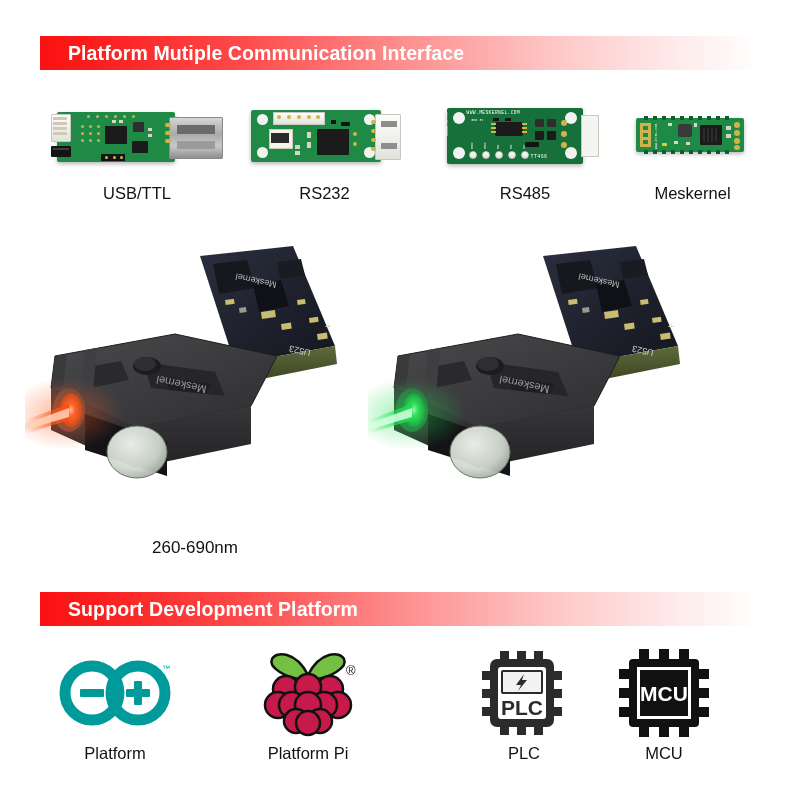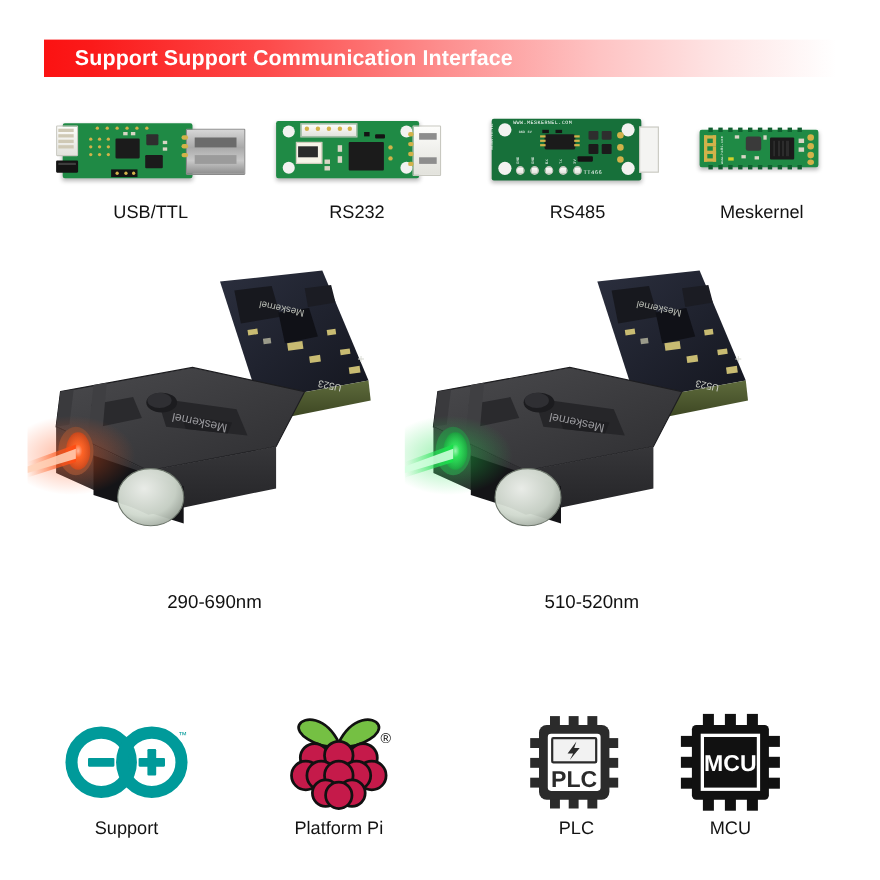--- a/index.html
+++ b/index.html
@@ -53,21 +53,21 @@
              align-items:center;}
   .plat-icon{height:98px;display:flex;align-items:center;justify-content:center;}
   .plat-label{font-size:16.5px;color:#121212;margin-top:2px;white-space:nowrap;}
 </style>
 </head>
 <body>
 
 <div class="page">
 
   <div class="banner" id="banner-comm">
-    <div class="banner-title">Support Support Communication Interface</div>
+    <div class="banner-title">Platform Mutiple Communication Interface</div>
   </div>
 
   <div class="comm-row">
 
     <div class="comm-item" style="left:42px;width:190px;">
       <div class="comm-img">
         <div style="position:relative;width:176px;height:72px;">
 
           <div class="pcb" style="position:absolute;left:8px;top:14px;width:118px;height:50px;"></div>
 
@@ -371,21 +371,21 @@
 
           <text x="182" y="148" fill="#9a9a9e" font-family="Liberation Sans, sans-serif" font-size="11" transform="rotate(-168 182 148)">Meskernel</text>
         </g>
 
         <g>
           <ellipse cx="40" cy="176" rx="58" ry="36" fill="url(#glowR)" opacity="0.55"></ellipse>
           <polygon points="44,166 0,182 0,196 44,182" fill="url(#beamR)"></polygon>
           <polygon points="44,170 0,186 0,192 44,179" fill="#ffd2b8" opacity="0.85"></polygon>
         </g>
       </svg>
-      <div class="mod-label">290-690nm</div>
+      <div class="mod-label">260-690nm</div>
     </div>
 
     <div class="module" style="left:368px;">
       <svg viewBox="0 0 340 300" width="340" height="300">
         <defs>
           <linearGradient id="pcbG2" x1="0" y1="0" x2="1" y2="1">
             <stop offset="0" stop-color="#2b2f3e"></stop>
               <stop offset="1" stop-color="#14161f"></stop>
           </linearGradient>
           <linearGradient id="pcbEdge2" x1="0" y1="0" x2="0" y2="1">
@@ -457,42 +457,44 @@
           <polygon points="60,112 72,110 68,156 56,152" fill="#3f3f42"></polygon>
           <text x="182" y="148" fill="#9a9a9e" font-family="Liberation Sans, sans-serif" font-size="11" transform="rotate(-168 182 148)">Meskernel</text>
         </g>
 
         <g>
           <ellipse cx="40" cy="176" rx="58" ry="36" fill="url(#glowG)" opacity="0.55"></ellipse>
           <polygon points="44,166 0,182 0,196 44,182" fill="url(#beamG)"></polygon>
           <polygon points="44,170 0,186 0,192 44,179" fill="#d6ffe2" opacity="0.85"></polygon>
         </g>
       </svg>
-      <div class="mod-label">510-520nm</div>
     </div>
 
   </div>
 
+  <div class="banner" id="banner-dev">
+    <div class="banner-title">Support Development Platform</div>
+  </div>
 
   <div class="plat-row">
 
     <div class="plat-item" style="left:35px;">
       <div class="plat-icon">
         <svg width="118" height="76" viewBox="0 0 118 76">
           <g fill="none" stroke="#009a9a" stroke-width="11">
             <circle cx="36" cy="38" r="27"></circle>
             <circle cx="82" cy="38" r="27"></circle>
           </g>
           <rect x="24" y="34" width="24" height="8" rx="1" fill="#009a9a"></rect>
           <rect x="70" y="34" width="24" height="8" rx="1" fill="#009a9a"></rect>
           <rect x="78" y="26" width="8" height="24" rx="1" fill="#009a9a"></rect>
           <text x="106" y="16" fill="#009a9a" font-family="Liberation Sans, sans-serif" font-size="8">™</text>
         </svg>
       </div>
-      <div class="plat-label">Support</div>
+      <div class="plat-label">Platform</div>
     </div>
 
     <div class="plat-item" style="left:228px;">
       <div class="plat-icon">
         <svg width="112" height="96" viewBox="0 0 112 96">
 
           <g fill="#75c043" stroke="#111" stroke-width="2.5">
             <path d="M56 30 C44 6 24 6 20 14 C16 22 34 34 52 34 Z"></path>
             <path d="M56 30 C68 6 88 6 92 14 C96 22 78 34 60 34 Z"></path>
           </g>

